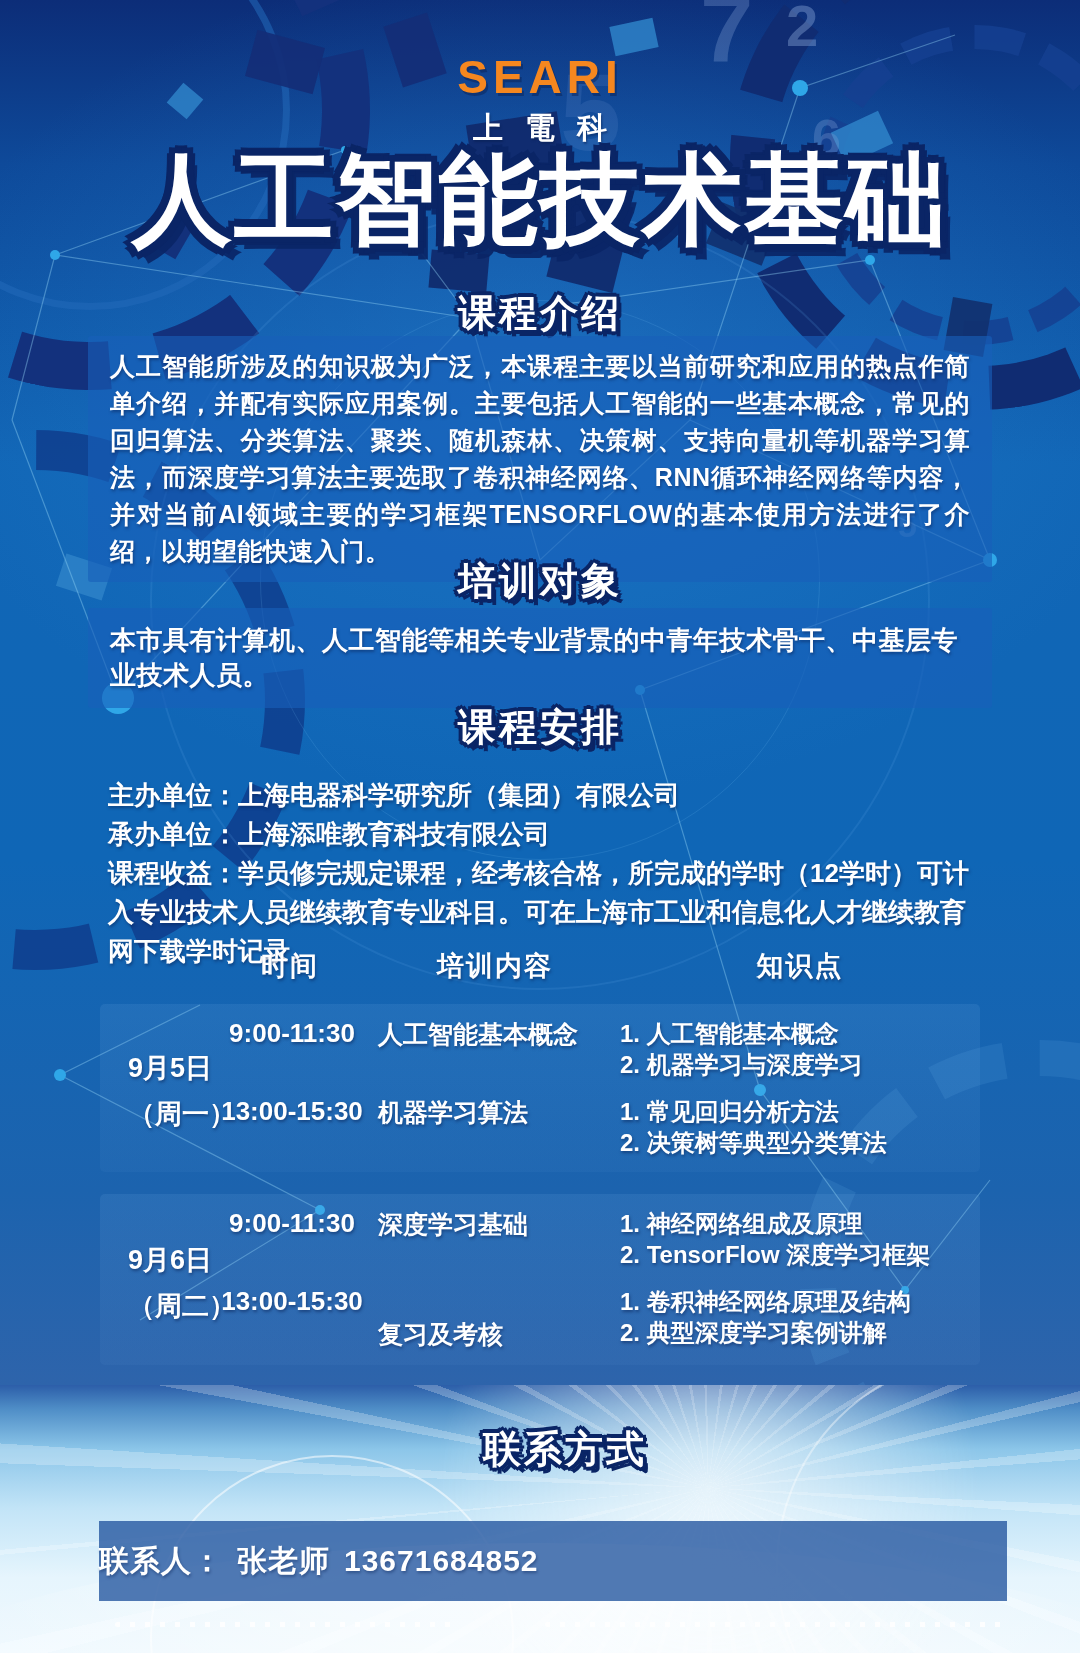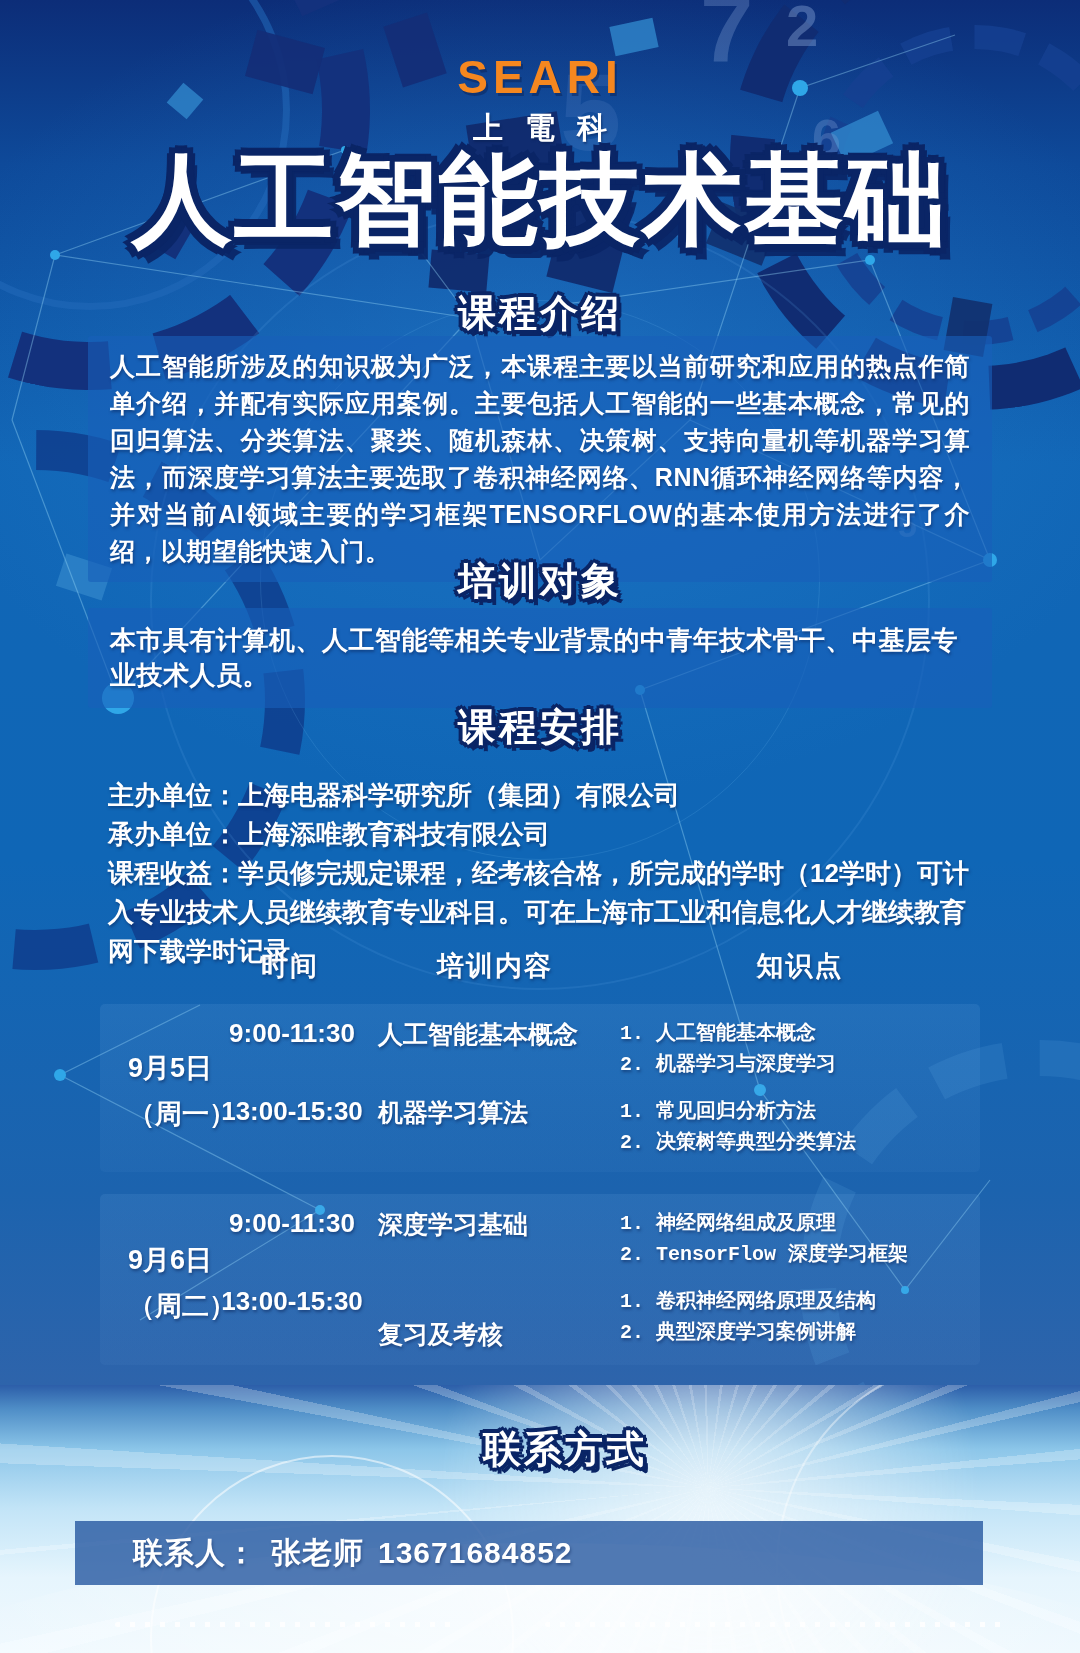--- a/index.html
+++ b/index.html
@@ -103,21 +103,21 @@
   .day-group {
     display:grid; grid-template-columns:110px 1fr; margin-bottom:22px;
     background:linear-gradient(180deg, rgba(125,180,235,.13), rgba(125,180,235,.06));
     border-radius:5px; padding:14px 0 8px 0;
   }
   .day-cell { display:flex; flex-direction:column; justify-content:center; padding-left:28px; font-size:27px; font-weight:bold; line-height:46px; text-shadow:1px 2px 3px rgba(8,30,80,.5); white-space:nowrap; }
   .session { display:grid; grid-template-columns:160px 250px 1fr; margin-bottom:16px; font-weight:bold; text-shadow:1px 2px 3px rgba(8,30,80,.5); }
   .session:last-child { margin-bottom:6px; }
   .cell-time { font-size:26px; padding-left:4px;text-align:center; }
   .cell-content { font-size:25px; padding-left:8px; }
-  .cell-points { font-size:20px; line-height:31px;font-family:Liberation Mono, monospace; }
+  .cell-points { font-size:24px; line-height:31px; }
   .content-extra { margin-top:32px; }
 
   
   .bottom {
     position:absolute; left:0; top:1385px; width:1080px; height:268px; overflow:hidden; z-index:2;
     background:linear-gradient(180deg, #2c5ea9 0%, #4f8ec7 9%, #8cc6e9 24%, #c2e4f7 46%, #e6f5fd 72%, #f0f9fe 100%);
   }
   .rays {
     position:absolute; inset:-60px;
     background:
@@ -130,23 +130,23 @@
     background:radial-gradient(ellipse at 50% 0%, rgba(255,255,255,.85), rgba(255,255,255,0) 62%);
   }
   .circle-line { position:absolute; border:2px solid rgba(255,255,255,.55); border-radius:50%; }
   .c1 { left:150px; top:70px; width:360px; height:360px; }
   .c2 { right:-120px; top:-30px; width:420px; height:420px; border-color:rgba(255,255,255,.4); }
   .dots-line { position:absolute; height:5px; background:repeating-linear-gradient(90deg, rgba(255,255,255,.85) 0 5px, rgba(255,255,255,0) 5px 15px); border-radius:3px; }
   .dl1 { left:115px; top:237px; width:340px; }
   .dl2 { left:545px; top:237px; width:460px; }
 
   .contact-bar {
-    position:absolute; left:75px; top:1521px; width:908px; height:64px; z-index:6;
+    position:absolute; left:99px; top:1521px; width:908px; height:80px; z-index:6;
     background:rgba(38,88,160,.80);
-    display:flex; align-items:center; padding-left:58px; box-sizing:border-box;
+    display:flex; align-items:center; box-sizing:border-box;
     font-size:30px; font-weight:bold; color:#fff; letter-spacing:1px;
     text-shadow:1px 2px 3px rgba(8,30,80,.4);
   }
   .contact-bar span { margin-right:14px; }
 </style>
 </head>
 <body>
 
 <div class="poster">
 

